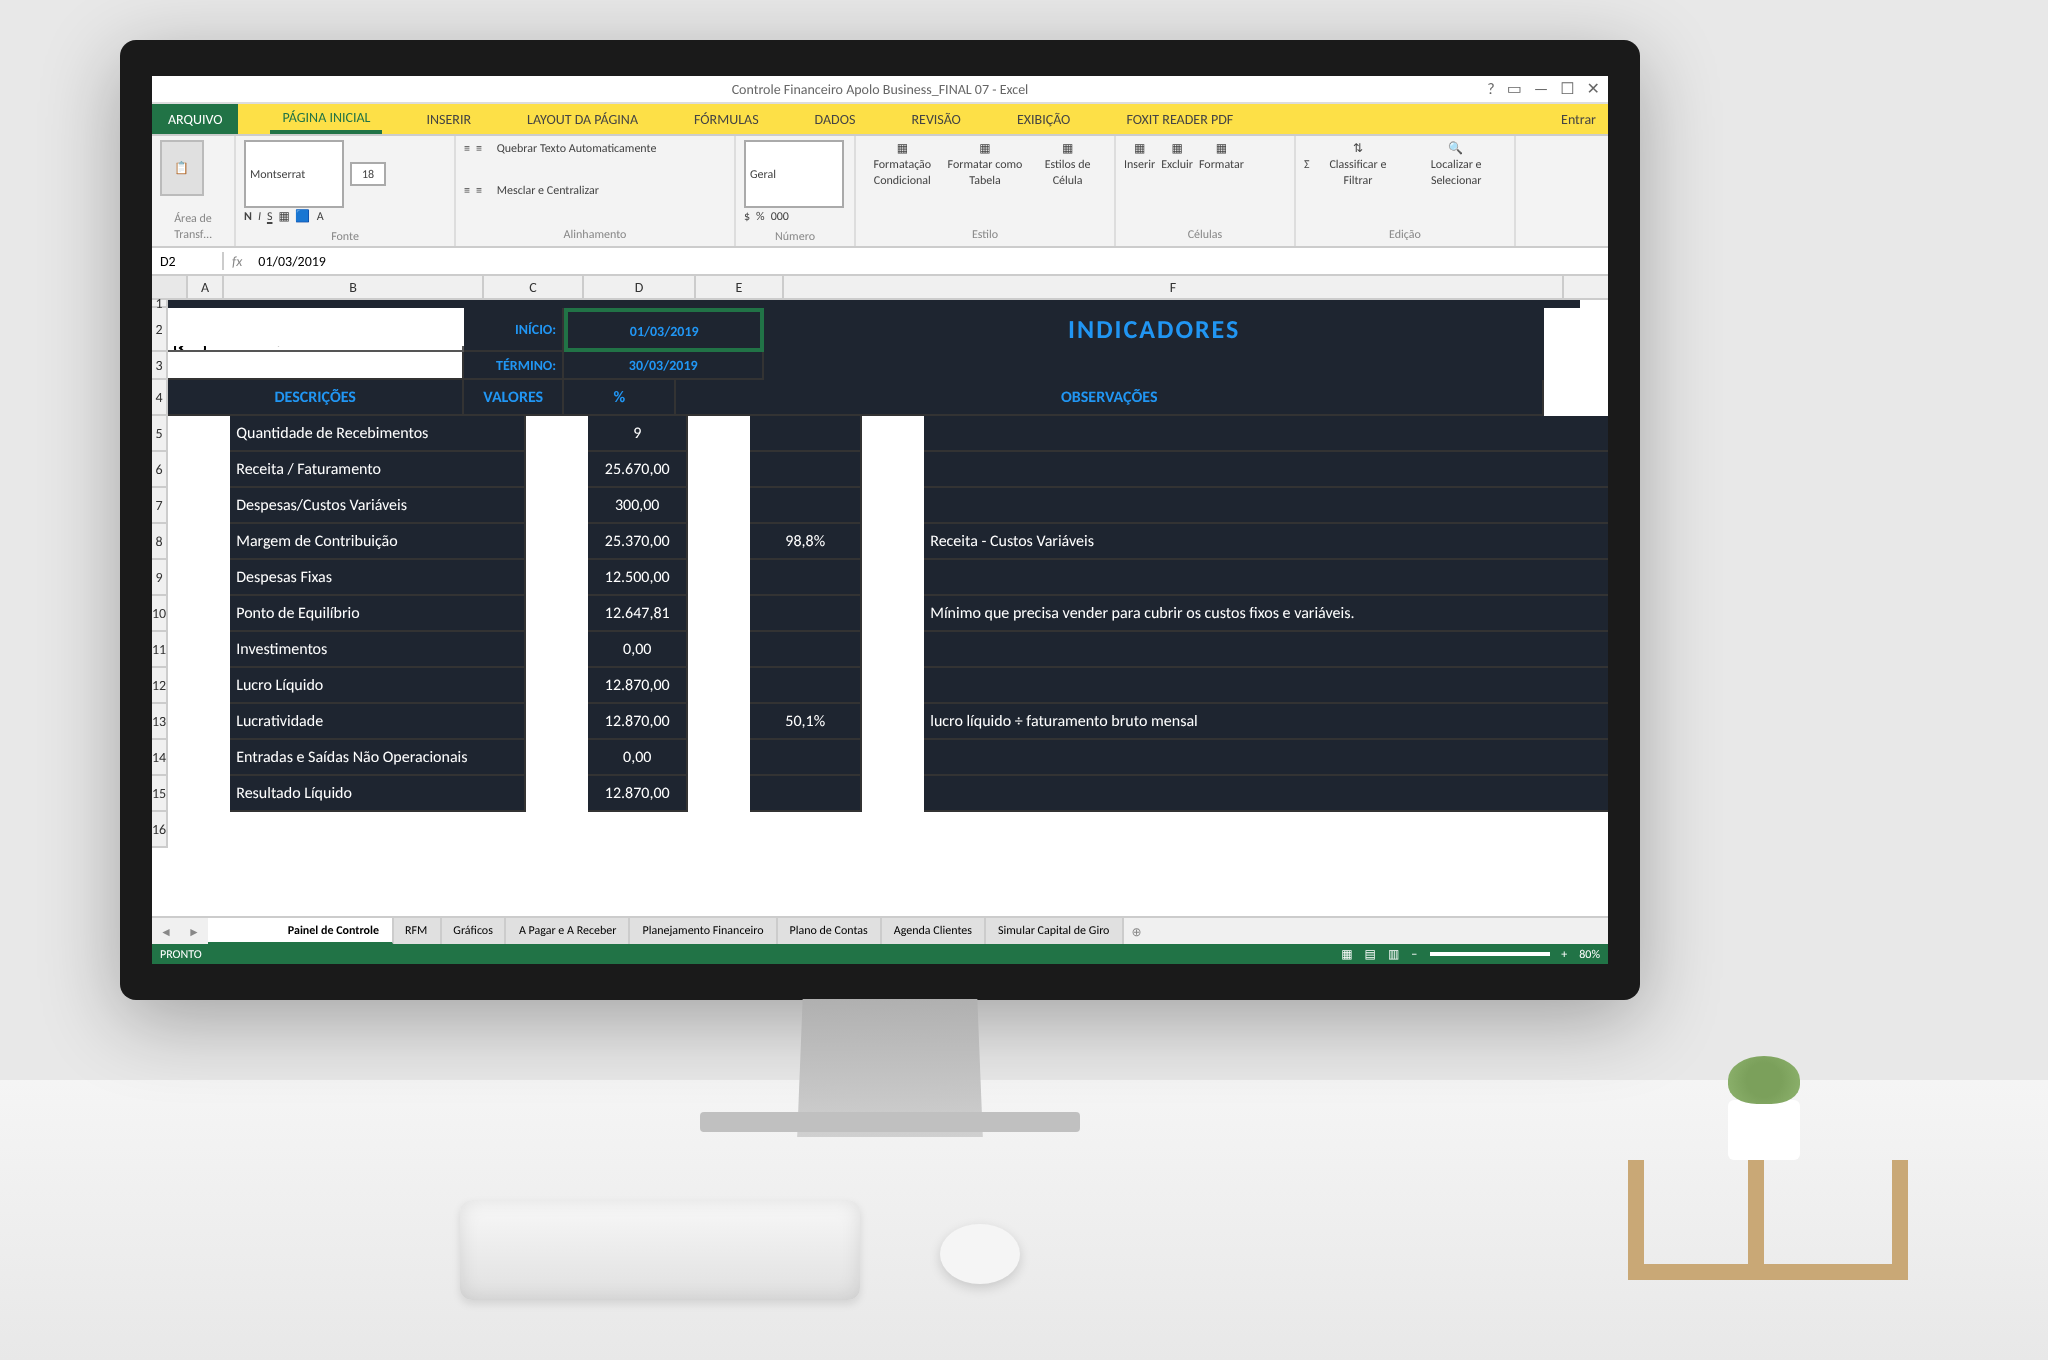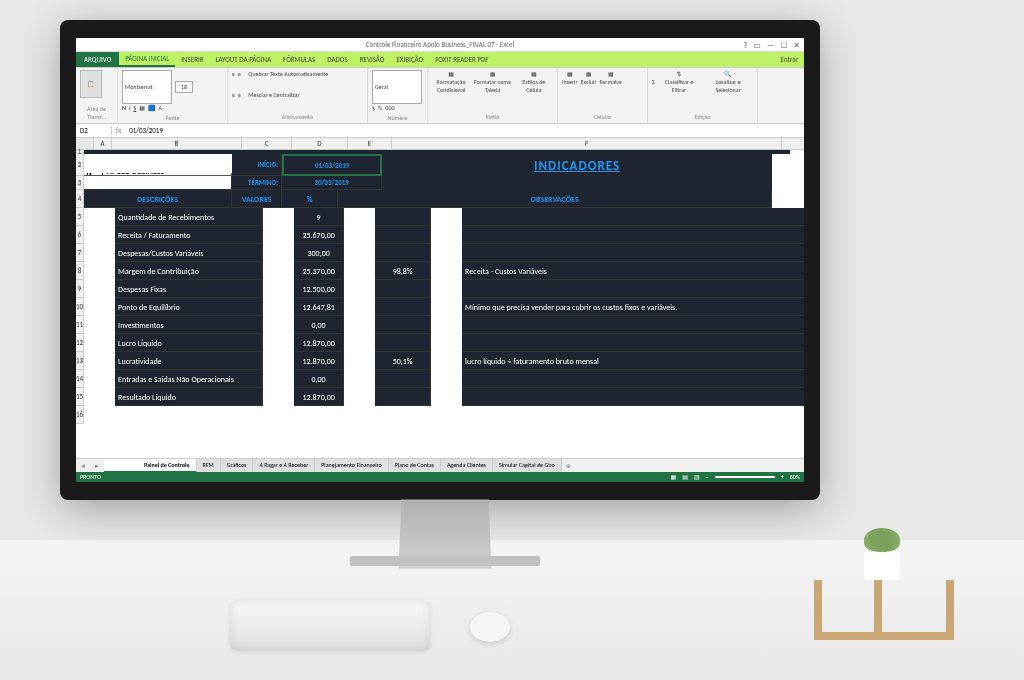--- a/index.html
+++ b/index.html
@@ -19,23 +19,23 @@
 .stand-frame { position: absolute; bottom: 0; width: 140px; height: 60px; border: 8px solid #c9a876; border-top: none; }
 .stand-vert { position: absolute; bottom: 0; left: 60px; width: 8px; height: 100px; background: #c9a876; }
 .plant-pot { position: absolute; bottom: 60px; left: 50px; width: 36px; height: 30px; background: #fff; border-radius: 3px; }
 .plant { position: absolute; bottom: 88px; left: 50px; width: 36px; height: 24px; background: radial-gradient(circle, #7ba05b 40%, #8fb46f); border-radius: 50% 50% 40% 40%; }
 
 
 .titlebar { background: #fff; height: 14px; display: flex; align-items: center; justify-content: center; border-bottom: 1px solid #ddd; position: relative; }
 .title-text { font-size: 7px; color: #666; }
 .title-right { position: absolute; right: 4px; display: flex; gap: 6px; color: #666; font-size: 8px; }
 
-.tabs { background: #bef264; height: 16px; display: flex; align-items: center; font-size: 7px; border-bottom: 1px solid #ccc; }
+.tabs { background: #fde047; height: 16px; display: flex; align-items: center; font-size: 7px; border-bottom: 1px solid #ccc; }
 .file-tab { background: #217346; color: #fff; padding: 0 8px; height: 100%; display: flex; align-items: center; }
-.ribbon-tab { padding: 0 6px; color: #444; height: 100%; display: flex; align-items: center; cursor: pointer; }
+.ribbon-tab { padding: 0 6px; color: #444; height: 100%; display: flex; align-items: center; cursor: pointer; margin-left: 16px; }
 .ribbon-tab.active { border-bottom: 2px solid #217346; color: #217346; }
 .signin { margin-left: auto; padding-right: 6px; color: #444; }
 
 .ribbon { background: #f3f3f3; height: 56px; display: flex; border-bottom: 1px solid #ccc; font-size: 6px; color: #444; }
 .ribbon-group { border-right: 1px solid #ddd; padding: 2px 4px; display: flex; flex-direction: column; justify-content: space-between; }
 .ribbon-group-label { text-align: center; font-size: 6px; color: #888; margin-top: 2px; }
 .ribbon-row { display: flex; gap: 3px; align-items: center; }
 .ribbon-big { width: 22px; height: 28px; background: #e0e0e0; border: 1px solid #bbb; display: flex; flex-direction: column; align-items: center; justify-content: center; }
 .font-name { width: 50px; height: 12px; border: 1px solid #aaa; background: #fff; font-size: 6px; padding: 16px 2px; display: flex; align-items: center; }
 .font-size { width: 18px; height: 12px; border: 1px solid #aaa; background: #fff; font-size: 6px; text-align: center; display: flex; align-items: center; justify-content: center; }
@@ -62,21 +62,21 @@
 
 .grid { flex: 1; }
 .grid-row { display: flex; height: 18px; }
 .cell { border-right: 1px solid #333; border-bottom: 1px solid #333; display: flex; align-items: center; padding: 0 3px; overflow: hidden; white-space: nowrap; }
 .dark-cell { background: #1e2530; color: #fff; }
 .blue-text { color: #2196f3; }
 .logo-cell { background: #fff; color: #000; display: flex; align-items: center; gap: 4px; font-size: 7px; margin-top: 19px; }
 .logo-mark { width: 16px; height: 16px; border: 1px solid #000; border-radius: 50%; position: relative; }
 .logo-mark::after { content: ""; position: absolute; inset: 3px; border-left: 1px solid #000; border-bottom: 1px solid #000; transform: rotate(45deg); }
 
-.indicadores { color: #2196f3; font-weight: bold; font-size: 13px; text-align: center; justify-content: center; letter-spacing: 1px; text-decoration: underline; }
+.indicadores { color: #2196f3; font-weight: bold; font-size: 13px; text-align: center; justify-content: center; letter-spacing: 1px; }
 .section-header { background: #1e2530; color: #2196f3; font-weight: bold; font-size: 8px; justify-content: center; }
 
 .data-row .cell { background: #1e2530; color: #fff; font-size: 8px; margin-left: 31px; }
 .desc-col { width: 148px; }
 .val-col { width: 50px; justify-content: center; }
 .pct-col { width: 56px; justify-content: center; }
 .obs-col { width: 434px; }
 
 .selected-cell { border: 2px solid #217346; }
 

